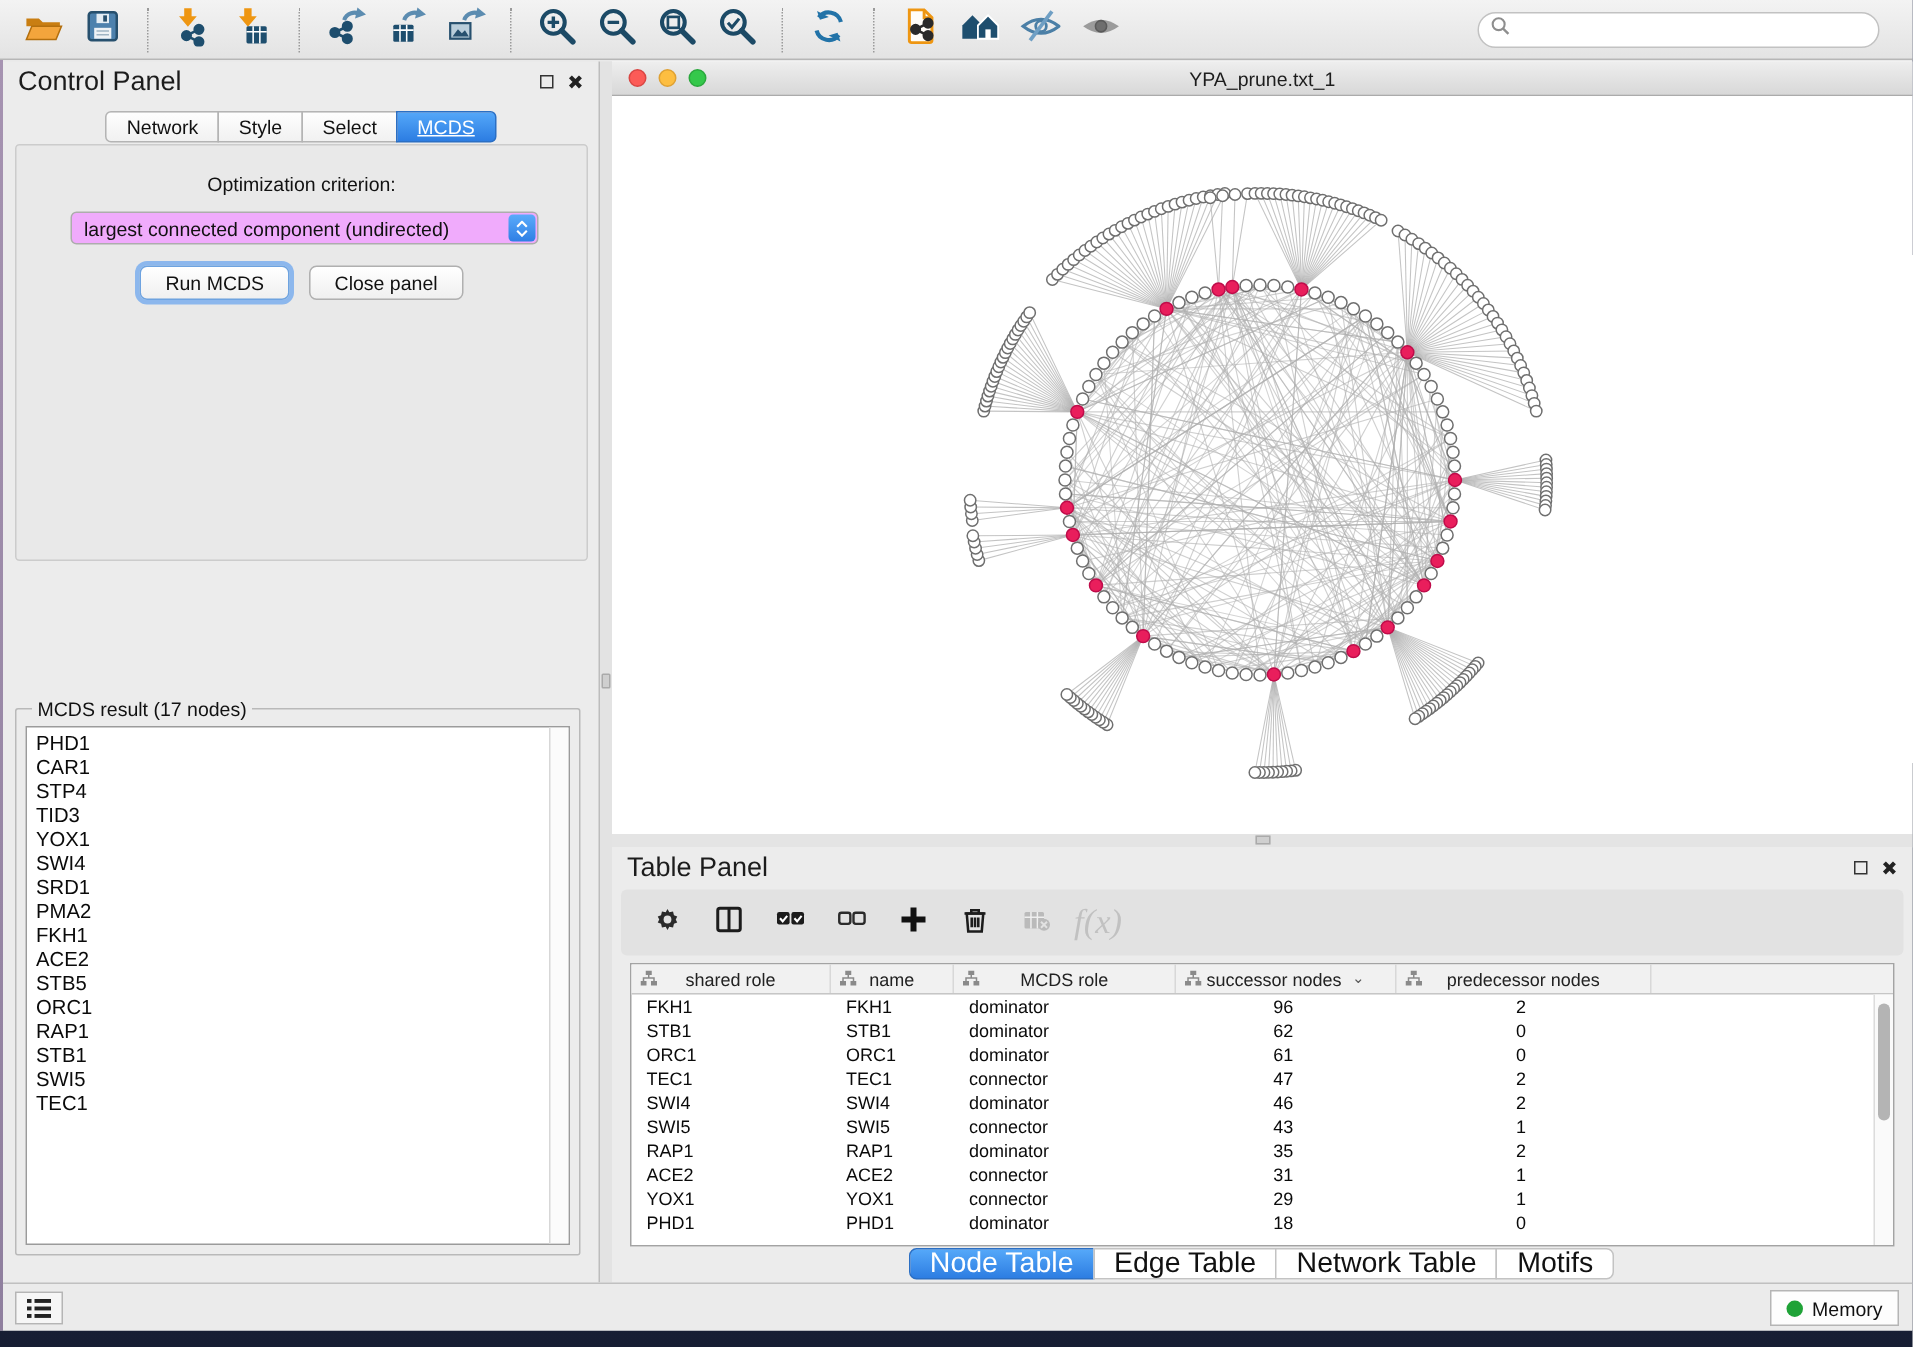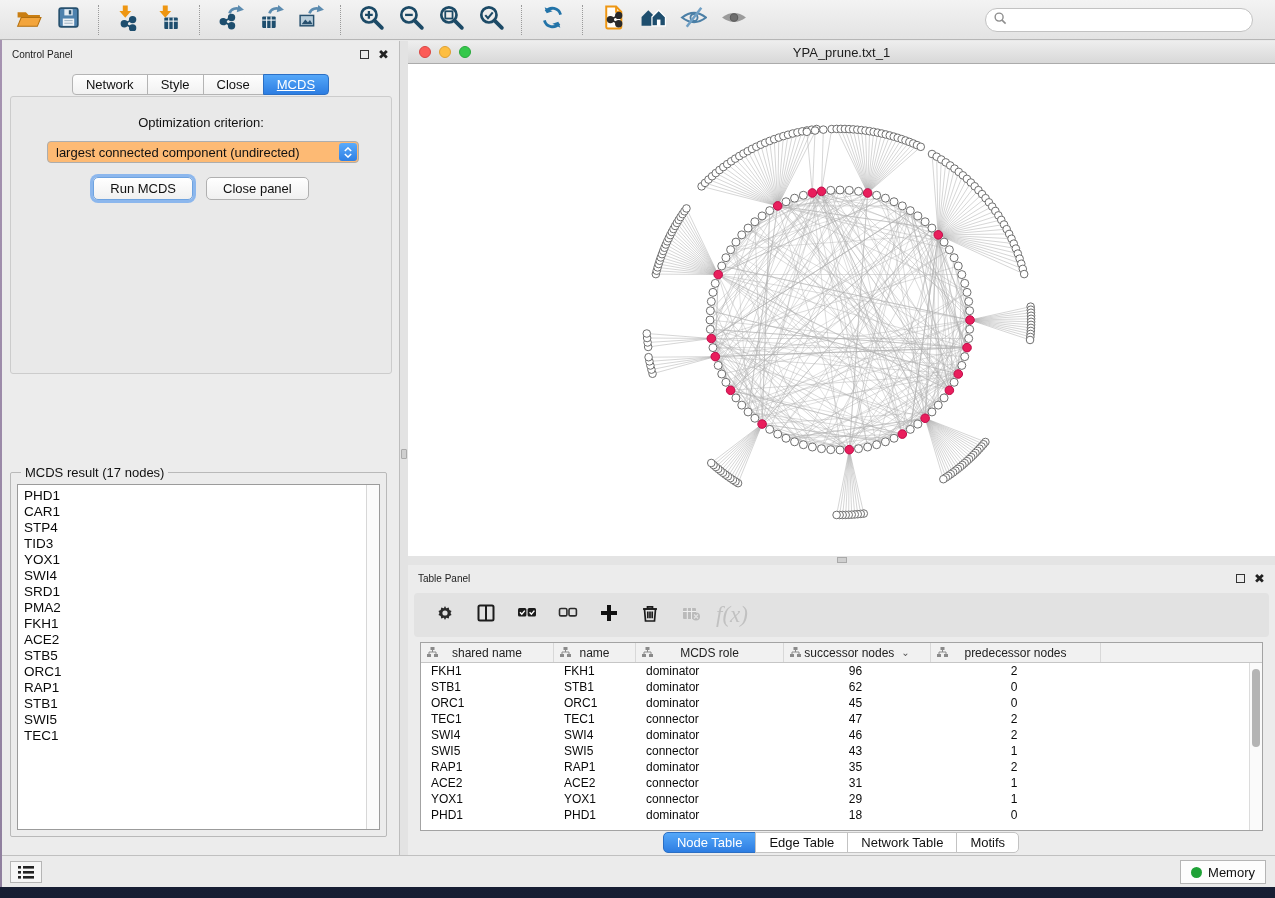--- a/index.html
+++ b/index.html
@@ -24,36 +24,36 @@
     background:#fff; border:1px solid #c2c2c2; border-radius:13px;
     display:flex; align-items:center; padding-left:8px; }
   .searchbox svg { width:13px; height:13px; }
   .searchbox input { border:none; outline:none; flex:1; height:20px; font-size:12px;
     background:transparent; padding-left:5px; font-family:inherit; }
 
   
   .control-panel { position:absolute; left:2px; top:41px; width:398px; height:814px;
     background:#ececec; border-right:1px solid #bdbdbd; }
   .panel-titlerow { height:26px; display:flex; align-items:center; padding:0 10px; }
-  .panel-title { font-size:10px; color:#1c1c1c; }
+  .panel-title { font-size:18px; color:#1c1c1c; }
   .panel-winbtns { margin-left:auto; display:flex; gap:9px; align-items:center; }
   .float-glyph { width:9px; height:9px; border:1.6px solid #333; display:inline-block; }
   .close-glyph { font-size:13px; font-weight:bold; color:#222; line-height:9px; }
 
   .cp-tabs { position:absolute; left:0; top:33px; width:100%; display:flex; justify-content:center; }
   .cp-tab { height:21px; line-height:19px; padding:0 13px; font-size:13px; color:#111;
     background:linear-gradient(180deg,#fefefe,#f1f1f1); border:1px solid #b4b4b4; margin-left:-1px; }
   .cp-tab:first-child { border-radius:4px 0 0 4px; margin-left:0; }
   .cp-tab:last-child { border-radius:0 4px 4px 0;text-decoration:underline; }
   .cp-tab.sel { background:linear-gradient(180deg,#54a7f9,#2c7de2); color:#fff; border-color:#2b6fc4; }
 
   .cp-box { position:absolute; left:8px; top:55px; width:382px; height:278px;
     background:#e9e9e9; border:1px solid #cccccc; border-radius:3px; }
   .opt-label { text-align:center; margin-top:18px; font-size:13px; color:#111; }
-  .combo { position:absolute; left:36px; top:44px; width:312px; height:22px; background:#fdba74;
+  .combo { position:absolute; left:36px; top:44px; width:312px; height:22px; background:#f0abfc;
     border:1px solid #adadad; border-radius:4px; font-size:13px; color:#111;
     display:flex; align-items:center; padding-left:8px; }
   .combo-step { position:absolute; right:1px; top:1px; width:18px; height:18px; border-radius:3px;
     background:linear-gradient(180deg,#5aabfb,#2f7fe4); display:flex; flex-direction:column;
     align-items:center; justify-content:center; gap:1px; }
   .combo-step svg { width:8px; height:5px; }
   .btn-row { position:absolute; left:0; top:80px; width:100%; display:flex; justify-content:center; gap:13px; }
   .pushbtn { height:23px; padding:0 16px; font-size:13px; color:#111;
     background:linear-gradient(180deg,#ffffff,#f0f0f0); border:1px solid #b0b0b0; border-radius:5px; }
   .pushbtn.focused { box-shadow:0 0 0 3px rgba(91,157,240,.65); border-color:#6ea3e0; }
@@ -107,21 +107,21 @@
   .nt-hcell .colicon { position:absolute; left:6px; top:4px; }
   .sort-caret { font-size:10px; color:#555; margin-left:2px; }
   .nt-row { display:grid; grid-template-columns:133px 82px 148px 147px 170px 1fr; height:16px; }
   .nt-cell { font-size:12px; color:#0a0a0a; line-height:16px; padding-left:10px; white-space:nowrap; }
   .nt-cell.num { text-align:center; padding-right:14px; }
   .nt-scroll { position:absolute; right:0; top:20px; bottom:0; width:13px; background:#fafafa;
     border-left:1px solid #dcdcdc; }
   .nt-thumb { position:absolute; left:2px; top:6px; width:8px; height:78px; background:#b4b4b4; border-radius:5px; }
 
   .tp-tabs { position:absolute; left:0; bottom:2px; width:100%; display:flex; justify-content:center; }
-  .tp-tab { height:21px; line-height:19px; padding:0 13px; font-size:13px; color:#111;
+  .tp-tab { height:21px; line-height:19px; padding:0 13px; font-size:19px; color:#111;
     background:#fff; border:1px solid #c3c3c3; margin-left:-1px; }
   .tp-tab:first-child { border-radius:5px 0 0 5px; }
   .tp-tab:last-child { border-radius:0 5px 5px 0; }
   .tp-tab.sel { background:linear-gradient(180deg,#55a8f9,#2d7de2); color:#fff; border-color:#2b6fc4; }
 
   
   .status-bar { position:absolute; left:2px; top:855px; width:1273px; height:32px;
     background:#ebebeb; border-top:1px solid #c0c0c0; }
   .menu-btn { position:absolute; left:8px; top:5px; width:32px; height:22px; background:#f6f6f6;
     border:1px solid #b5b5b5; display:flex; align-items:center; justify-content:center; }
@@ -322,21 +322,21 @@
     <div class="panel-titlerow">
       <span class="panel-title">Control Panel</span>
       <span class="panel-winbtns">
         <span class="float-glyph"></span>
         <span class="close-glyph">✖</span>
       </span>
     </div>
     <div class="cp-tabs" id="cp-tabs">
         <span class="cp-tab">Network</span>
         <span class="cp-tab">Style</span>
-        <span class="cp-tab">Close</span>
+        <span class="cp-tab">Select</span>
         <span class="cp-tab sel">MCDS</span>
       </div>
     <div class="cp-box">
       <div class="opt-label">Optimization criterion:</div>
       <div class="combo">
         <span>largest connected component (undirected)</span>
         <span class="combo-step">
           <svg viewBox="0 0 10 6">
               <path d="M1 5l4-4 4 4" fill="none" stroke="#fff" stroke-width="1.8"></path>
             </svg>
@@ -1225,21 +1225,21 @@
             <svg class="colicon" width="11" height="11" viewBox="0 0 11 11">
               <g fill="#8a8a8a">
                 <rect x="3.5" y="0" width="4" height="3"></rect>
                 <rect x="0" y="7" width="4" height="3"></rect>
                 <rect x="7" y="7" width="4" height="3"></rect>
               </g>
               <g stroke="#8a8a8a" stroke-width="1" fill="none">
                 <path d="M5.5 3v2M2 7V5h7v2"></path>
               </g>
             </svg>
-            <span>shared name</span>
+            <span>shared role</span>
           </div>
           <div class="nt-hcell">
             <svg class="colicon" width="11" height="11" viewBox="0 0 11 11">
               <g fill="#8a8a8a">
                 <rect x="3.5" y="0" width="4" height="3"></rect>
                 <rect x="0" y="7" width="4" height="3"></rect>
                 <rect x="7" y="7" width="4" height="3"></rect>
               </g>
               <g stroke="#8a8a8a" stroke-width="1" fill="none">
                 <path d="M5.5 3v2M2 7V5h7v2"></path>
@@ -1303,21 +1303,21 @@
             <div class="nt-cell">STB1</div>
             <div class="nt-cell">dominator</div>
             <div class="nt-cell num">62</div>
             <div class="nt-cell num">0</div>
             <div class="nt-cell"></div>
           </div>
           <div class="nt-row">
             <div class="nt-cell">ORC1</div>
             <div class="nt-cell">ORC1</div>
             <div class="nt-cell">dominator</div>
-            <div class="nt-cell num">45</div>
+            <div class="nt-cell num">61</div>
             <div class="nt-cell num">0</div>
             <div class="nt-cell"></div>
           </div>
           <div class="nt-row">
             <div class="nt-cell">TEC1</div>
             <div class="nt-cell">TEC1</div>
             <div class="nt-cell">connector</div>
             <div class="nt-cell num">47</div>
             <div class="nt-cell num">2</div>
             <div class="nt-cell"></div>

